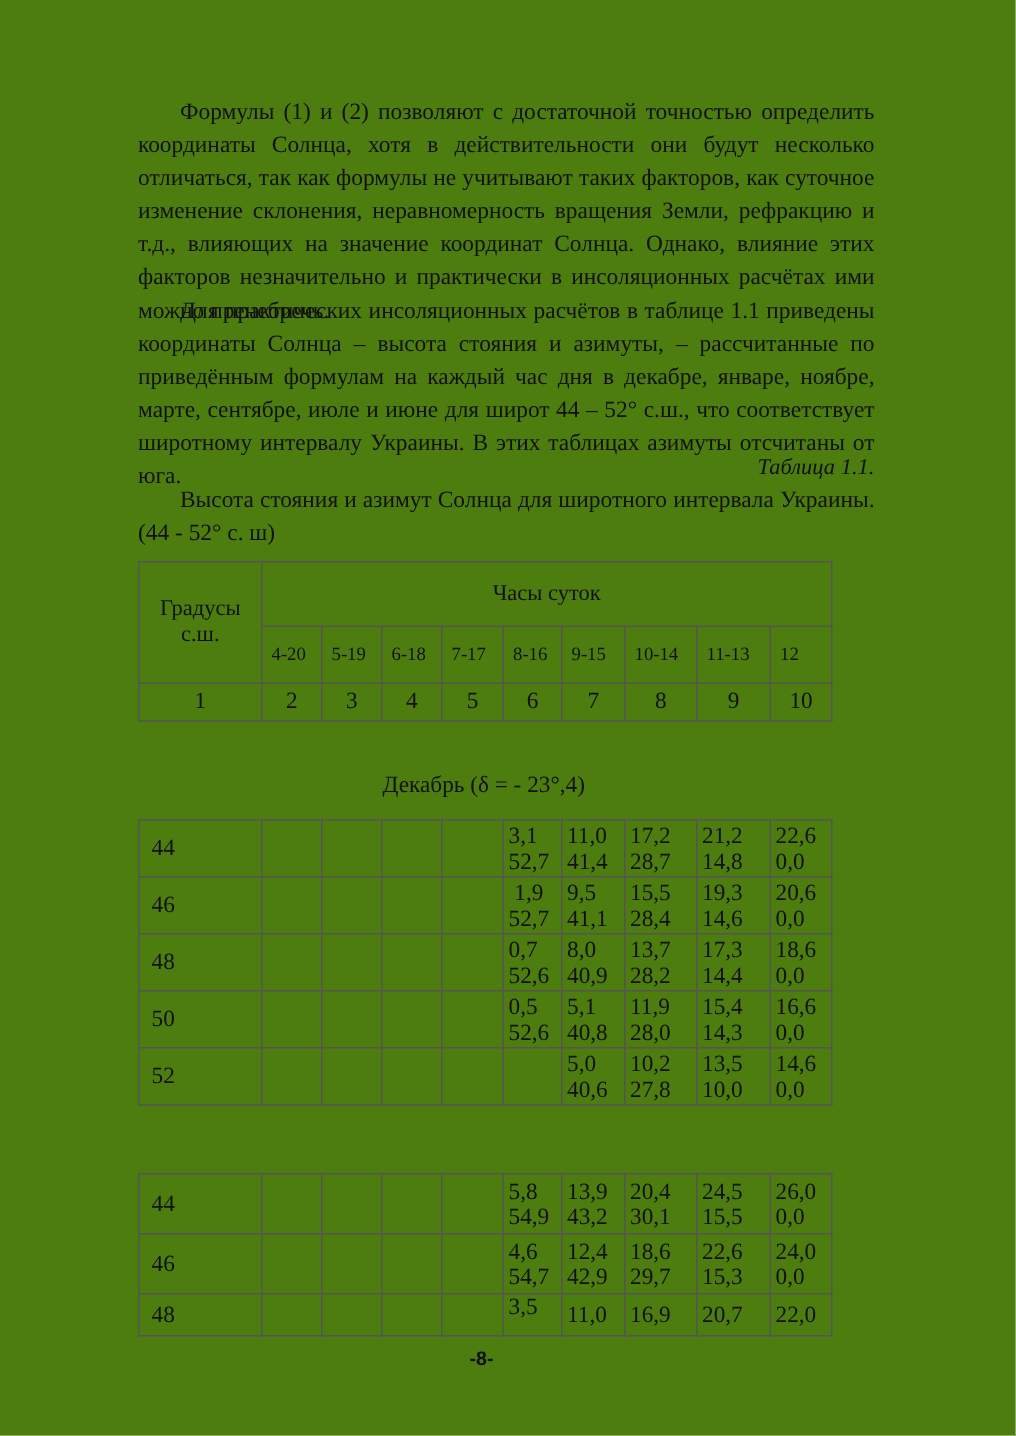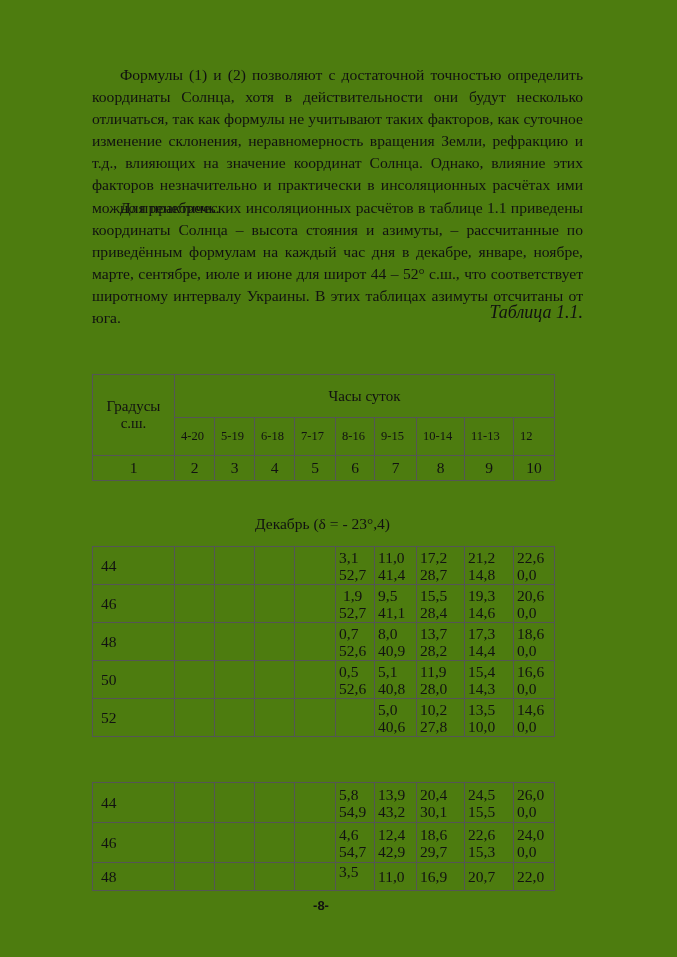--- a/index.html
+++ b/index.html
@@ -6,21 +6,21 @@
   body { width: 677px; height: 957px; position: relative; overflow: hidden; color: #111; }
   .page { position: absolute; left: 0; top: 0; width: 677px; height: 957px; background: #4d7c0f; }
   .serif { font-family: "Liberation Serif", "DejaVu Serif", serif; }
   .para {
     position: absolute; left: 92px; width: 491px;
     font-size: 15.6px; line-height: 22.1px; text-align: justify;
     text-indent: 28px; margin: 0;
   }
   .caption-right {
     position: absolute; left: 92px; width: 491px; text-align: right;
-    font-style: italic; font-size: 18px; line-height: 22px;
+    font-style: italic; font-size: 15px; line-height: 22px;
   }
   .tbl {
     position: absolute; border-collapse: collapse; table-layout: fixed;
     font-family: "Liberation Serif", "DejaVu Serif", serif; color: #111;
   }
   .tbl td { border: 1px solid #555; padding: 0; vertical-align: middle; }
   .hdr td { font-size: 13.5px; text-align: center; }
   .hdr .sub td { font-size: 12.5px; text-align: left; padding-left: 6px; }
   .hdr .nums td { font-size: 15.5px; text-align: center; }
   .data td { font-size: 15.5px; line-height: 17px; }
@@ -39,20 +39,21 @@
 <body>
 
 <div class="page">
 
   <p class="para serif" style="top:64px;">Формулы (1) и (2) позволяют с достаточной точностью определить координаты Солнца, хотя в действительности они будут несколько отличаться, так как формулы не учитывают таких факторов, как суточное изменение склонения, неравномерность вращения Земли, рефракцию и т.д., влияющих на значение координат Солнца. Однако, влияние этих факторов незначительно и практически в инсоляционных расчётах ими можно пренебречь.</p>
 
   <p class="para serif" style="top:197px;">Для практических инсоляционных расчётов в таблице 1.1 приведены координаты Солнца – высота стояния и азимуты, – рассчитанные по приведённым формулам на каждый час дня в декабре, январе, ноябре, марте, сентябре, июле и июне для широт 44 – 52° с.ш., что соответствует широтному интервалу Украины. В этих таблицах азимуты отсчитаны от юга.</p>
 
   <div class="caption-right serif" style="top:301px;">Таблица 1.1.</div>
 
+  <p class="para serif" style="top:323px;">Высота стояния и азимут Солнца для широтного интервала Украины. (44 - 52° с. ш)</p>
 
   <table class="tbl hdr" style="left:92px; top:374px; width:462px; height:106px;font-family:Liberation Serif, serif;">
     <colgroup>
       <col style="width:82px">
         <col style="width:40px">
         <col style="width:40px">
         <col style="width:40px">
         <col style="width:41px">
       <col style="width:39px">
         <col style="width:42px">

